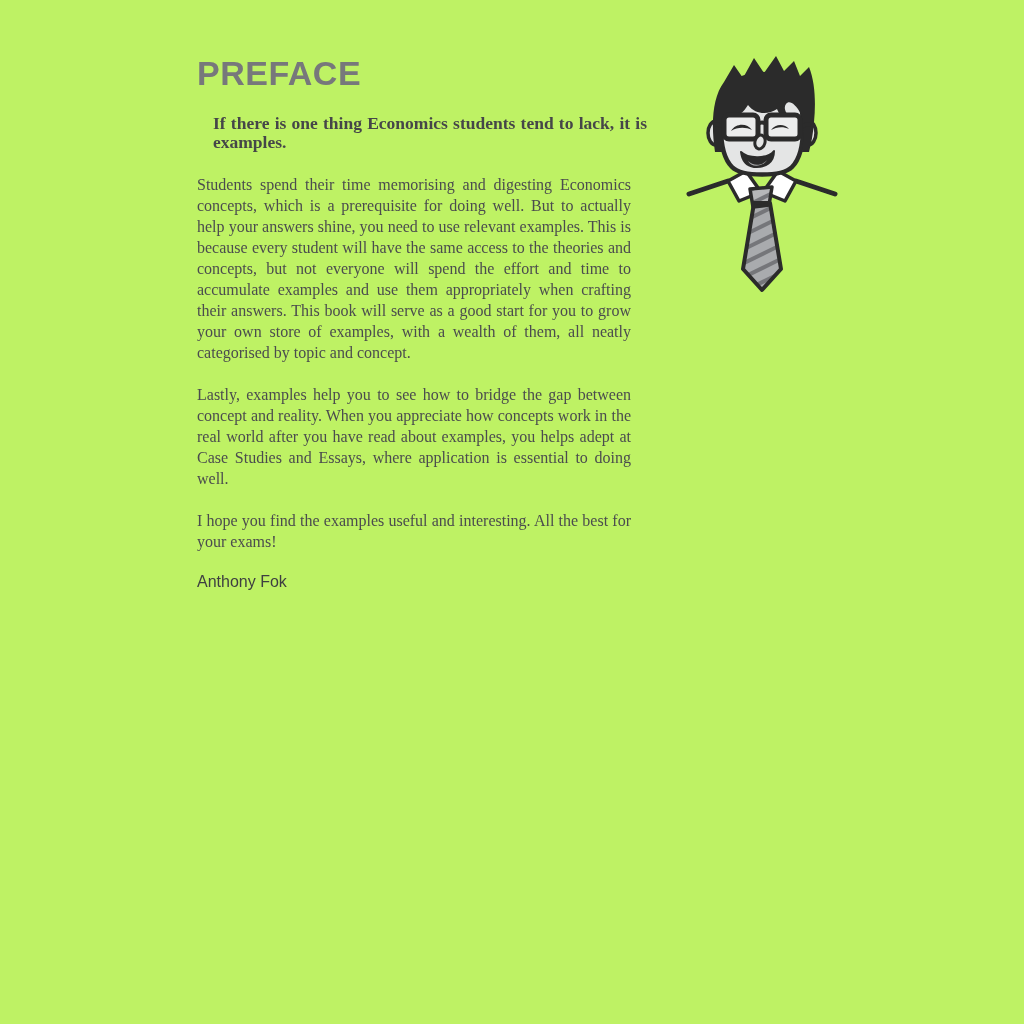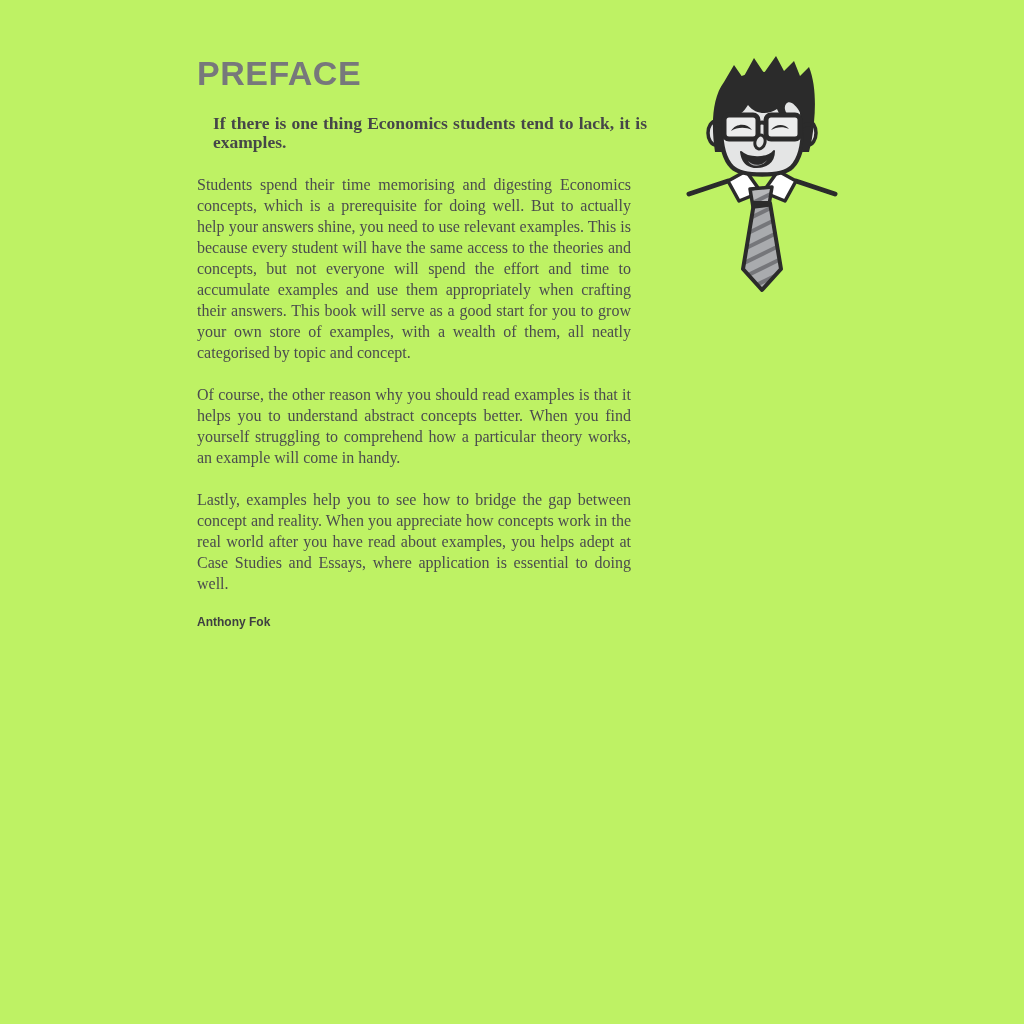--- a/index.html
+++ b/index.html
@@ -37,42 +37,42 @@
     margin: 0 0 22px 16px;
   }
   .para {
     font-size: 16px;
     line-height: 21px;
     text-align: justify;
     margin: 0 16px 21px 0;
   }
   .signature {
     font-family: "Liberation Sans", sans-serif;
-    font-weight: bold;
-    font-size: 12px;
+    font-weight: normal;
+    font-size: 16px;
     color: #3e3f41;
     margin-top: 8px;
   }
   .illustration {
     position: absolute;
     left: 682px; top: 40px;
     width: 180px; height: 260px;
   }
 </style>
 </head>
 <body>
 
 <div class="page">
 
   <div class="text-column">
     <h1 class="title">PREFACE</h1>
     <p class="lead">If there is one thing Economics students tend to lack, it is examples.</p>
     <p class="para">Students spend their time memorising and digesting Economics concepts, which is a prerequisite for doing well. But to actually help your answers shine, you need to use relevant examples. This is because every student will have the same access to the theories and concepts, but not everyone will spend the effort and time to accumulate examples and use them appropriately when crafting their answers. This book will serve as a good start for you to grow your own store of examples, with a wealth of them, all neatly categorised by topic and concept.</p>
-    <p class="para">Of course, the other reason why you should read examples is that it helps you to understand abstract concepts better. When you find yourself struggling to comprehend how a particular theory works, an example will come in handy.</p>
     <p class="para">Lastly, examples help you to see how to bridge the gap between concept and reality. When you appreciate how concepts work in the real world after you have read about examples, you helps adept at Case Studies and Essays, where application is essential to doing well.</p>
+    <p class="para">I hope you find the examples useful and interesting. All the best for your exams!</p>
     <p class="signature">Anthony Fok</p>
   </div>
 
   <div class="illustration">
     <svg viewBox="0 0 180 260" width="180" height="260" aria-hidden="true">
 
       <path d="M46 141 L7 154" stroke="#2b2b2b" stroke-width="5" fill="none" stroke-linecap="round"></path>
       <path d="M114 141 L153 154" stroke="#2b2b2b" stroke-width="5" fill="none" stroke-linecap="round"></path>
 
       <path d="M46 141 L64 131 L79 152 L57 161 Z" fill="#ffffff" stroke="#2b2b2b" stroke-width="3.5" stroke-linejoin="round"></path>

